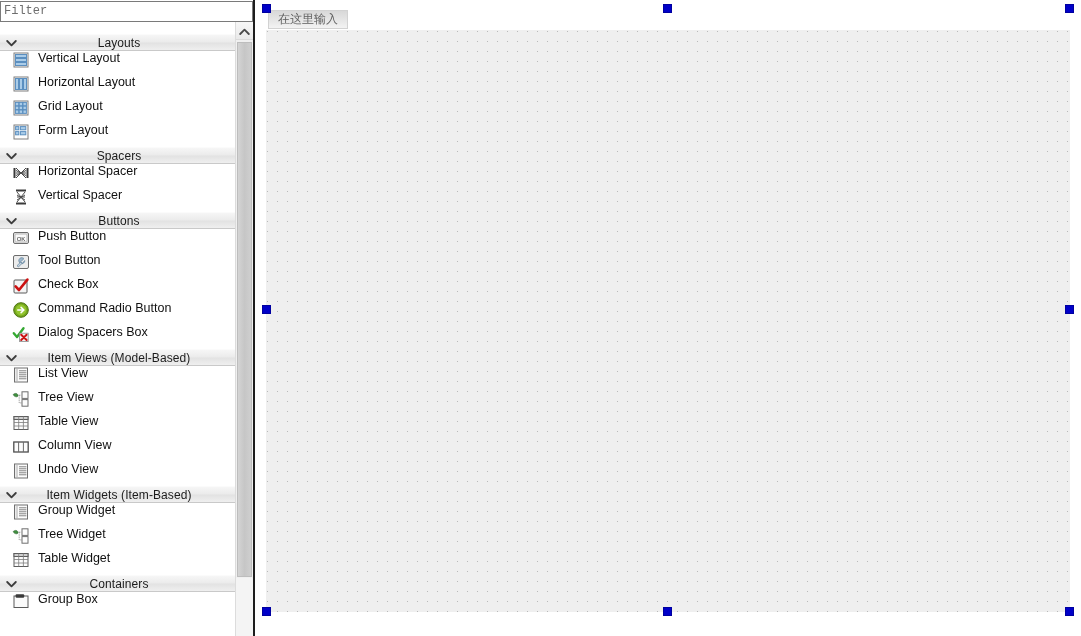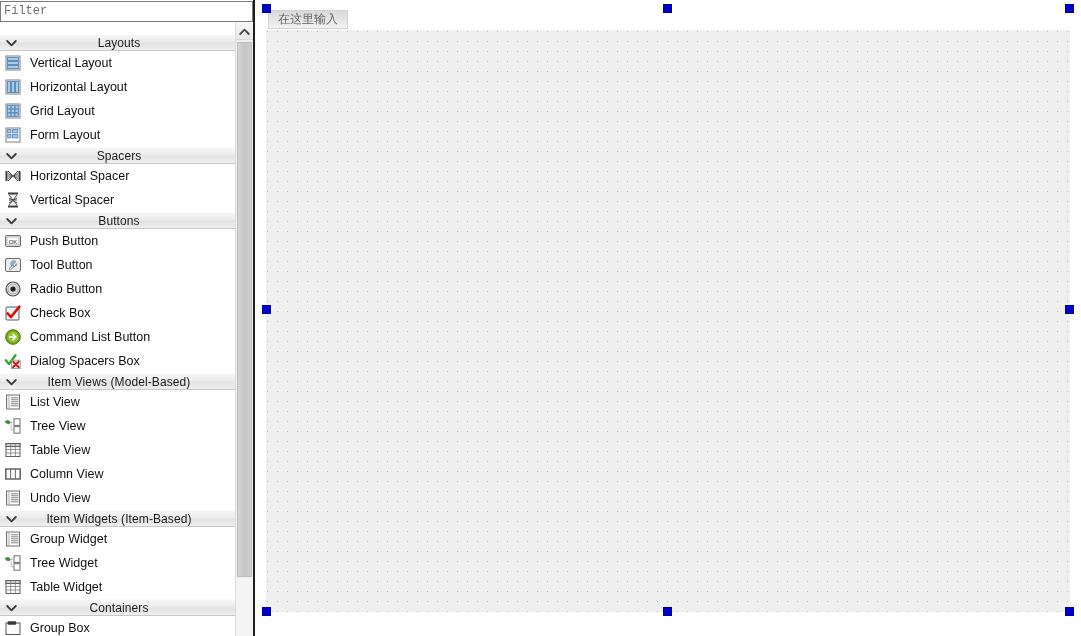--- a/index.html
+++ b/index.html
@@ -89,22 +89,22 @@
     left: 4px; top: 0;
     width: 14px; height: 16px;
     display: flex; align-items: center; justify-content: center;
   }
   .cat-header .chev svg { display: block; }
   .cat-title { letter-spacing: .1px; }
 
   .w-item {
     height: 24px;
     display: flex;
-    align-items: center;
-    padding-left: 4px;
+    align-items: flex-start;
+    padding-left: 12px;
     font-size: 12.5px;
     color: #101010;
     background: #ffffff;
     user-select: none;
   }
   .w-icon {
     width: 18px; height: 18px;
     margin-right: 8px;
     flex: 0 0 18px;
     position: relative;
@@ -354,45 +354,35 @@
                 <rect x="1.5" y="2.5" width="15" height="13" rx="1.5" fill="#ececec" stroke="#6d6d6d"></rect>
                 <path d="M11.5 5.2a3 3 0 1 0 1.3 2.4l-2.6 2.6-1.4-1.4 2.6-2.6a3 3 0 0 0-.1-1z" fill="#9db7cc" stroke="#5f7f99" stroke-width=".7"></path>
                 <path d="M8.6 9.2 L5 12.7 L6.4 14 L9.9 10.5z" fill="#c9d7e3" stroke="#5f7f99" stroke-width=".7"></path>
               </svg>
             </span>
             <span class="w-label">Tool Button</span>
           </div>
           <div class="w-item">
             <span class="w-icon">
               <svg width="18" height="18" viewBox="0 0 18 18">
-                <circle cx="9" cy="9" r="7" fill="#f2f2f2" stroke="#4a4a4a" stroke-width="1.2"></circle>
-                <circle cx="9" cy="9" r="5.2" fill="#dcdcdc" stroke="#9a9a9a" stroke-width=".8"></circle>
-                <circle cx="9" cy="9" r="2.6" fill="#1f1f1f"></circle>
-              </svg>
-            </span>
-            <span class="w-label">Radio Button</span>
-          </div>
-          <div class="w-item">
-            <span class="w-icon">
-              <svg width="18" height="18" viewBox="0 0 18 18">
                 <rect x="2" y="3" width="13" height="13" rx="1" fill="#f4f4f4" stroke="#5a5a5a"></rect>
                 <path d="M3.6 9.4 L7 13 L15.4 2.6" fill="none" stroke="#cc1111" stroke-width="2.6" stroke-linecap="round" stroke-linejoin="round"></path>
               </svg>
             </span>
             <span class="w-label">Check Box</span>
           </div>
           <div class="w-item">
             <span class="w-icon">
               <svg width="18" height="18" viewBox="0 0 18 18">
                 <circle cx="9" cy="9" r="7.3" fill="#74a71c" stroke="#4e7410" stroke-width="1"></circle>
                 <circle cx="9" cy="9" r="5.4" fill="#93c52e"></circle>
                 <path d="M5.8 9 H11.4 M9.1 6.4 L11.9 9 L9.1 11.6" fill="none" stroke="#ffffff" stroke-width="1.6" stroke-linecap="round" stroke-linejoin="round"></path>
               </svg>
             </span>
-            <span class="w-label">Command List Button</span>
+            <span class="w-label">Command Radio Button</span>
           </div>
           <div class="w-item">
             <span class="w-icon">
               <svg width="18" height="18" viewBox="0 0 18 18">
                 <path d="M1.8 8.2 L5 12 L11.5 3.2" fill="none" stroke="#34a832" stroke-width="2.4" stroke-linecap="round" stroke-linejoin="round"></path>
                 <rect x="7.6" y="8.2" width="8.6" height="8.4" fill="#f2f2f2" stroke="#8a8a8a" stroke-width=".8"></rect>
                 <path d="M9.2 9.8 L14.6 15 M14.6 9.8 L9.2 15" stroke="#cc1111" stroke-width="2" stroke-linecap="round"></path>
               </svg>
             </span>
             <span class="w-label">Dialog Spacers Box</span>

